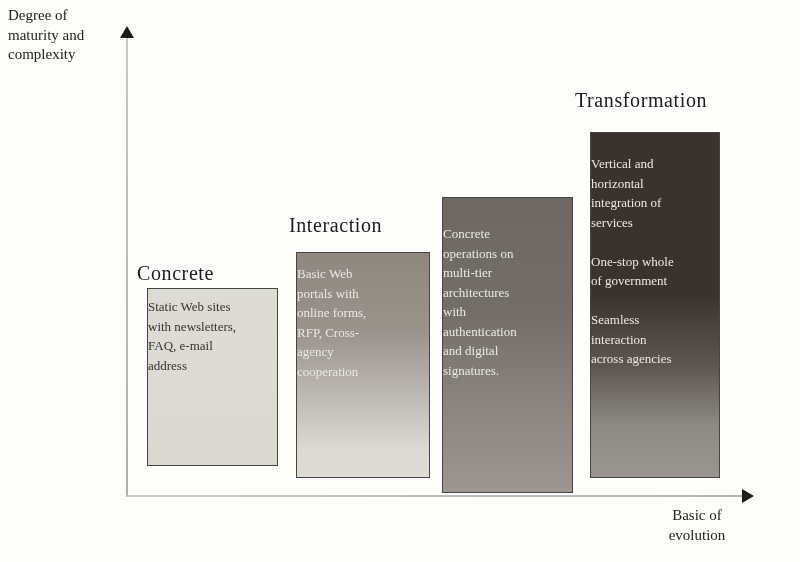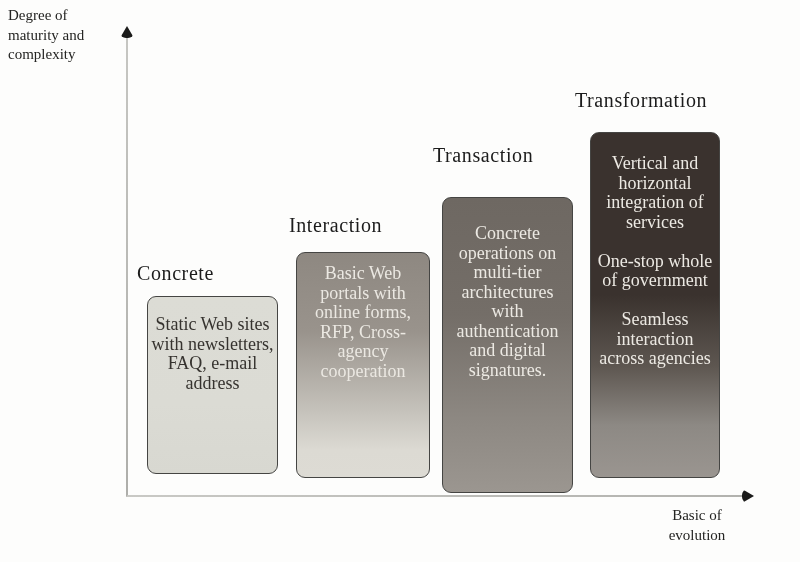--- a/index.html
+++ b/index.html
@@ -3,21 +3,21 @@
 <meta charset="utf-8">
 <style>
   :root {
     --bg: #fdfdfc;
     --axis-line: #b9b9b5;
     --arrow: #1b1b1a;
     --title-color: #1c1c1c;
     --label-color: #242422;
     --box-border: #454543;
   }
-  * { margin: 0; padding: 0; box-sizing: border-box; border-radius: 9px; }
+  * { margin: 0; padding: 0; box-sizing: border-box; }
   html, body { width: 800px; height: 562px; }
   body {
     background: var(--bg);
     font-family: "Liberation Serif", "DejaVu Serif", serif;
     overflow: hidden;
   }
   .figure {
     position: relative;
     width: 800px;
     height: 562px;
@@ -71,30 +71,29 @@
     position: absolute;
     font-size: 20px;
     font-weight: normal;
     letter-spacing: 0.6px;
     color: var(--title-color);
     text-align: left;
   }
   .stage-box {
     position: absolute;
     border: 1.5px solid var(--box-border);
-    font-size: 18px;
+    font-size: 13px;
     line-height: 19.5px;
-    text-align: center;
     white-space: pre-line;
   }
   .title-1 { left: 137px; top: 262px; width: 149px; }
   .title-2 { left: 289px; top: 214px; width: 149px; }
   .title-3 { left: 433px; top: 144px; width: 149px; }
   .title-4 { left: 575px; top: 89px;  width: 159px; }
-  .box-1 { left: 147px; top: 296px; width: 131px; height: 178px; padding-top: 18px; }
+  .box-1 { left: 147px; top: 288px; width: 131px; height: 178px; padding-top: 8px; }
   .box-2 { left: 296px; top: 252px; width: 134px; height: 226px; padding-top: 11px; }
   .box-3 { left: 442px; top: 182px; width: 131px; height: 296px; padding-top: 26px; margin-top: 15px; }
   .box-4 { left: 590px; top: 132px; width: 130px; height: 346px; padding-top: 21px; }
 </style>
 </head>
 <body>
 
 <div class="figure">
 
   <div class="y-axis-label">Degree of
@@ -114,21 +113,20 @@
 address</div>
 
   <div class="stage-title title-2">Interaction</div>
   <div class="stage-box box-2" style="background: linear-gradient(rgb(142, 136, 129) 0%, rgb(153, 147, 140) 35%, rgb(199, 196, 189) 72%, rgb(220, 218, 211) 88%, rgb(221, 219, 212) 100%); color: rgb(235, 232, 226);">Basic Web
 portals with
 online forms,
 RFP, Cross-
 agency
 cooperation</div>
 
-  <div class="stage-title title-3">Transaction</div>
   <div class="stage-box box-3" style="background: linear-gradient(rgb(110, 104, 98) 0%, rgb(116, 110, 104) 40%, rgb(141, 136, 130) 75%, rgb(155, 150, 144) 100%); color: rgb(236, 233, 227);">Concrete
 operations on
 multi-tier
 architectures
 with
 authentication
 and digital
 signatures.</div>
 
   <div class="stage-title title-4">Transformation</div>

